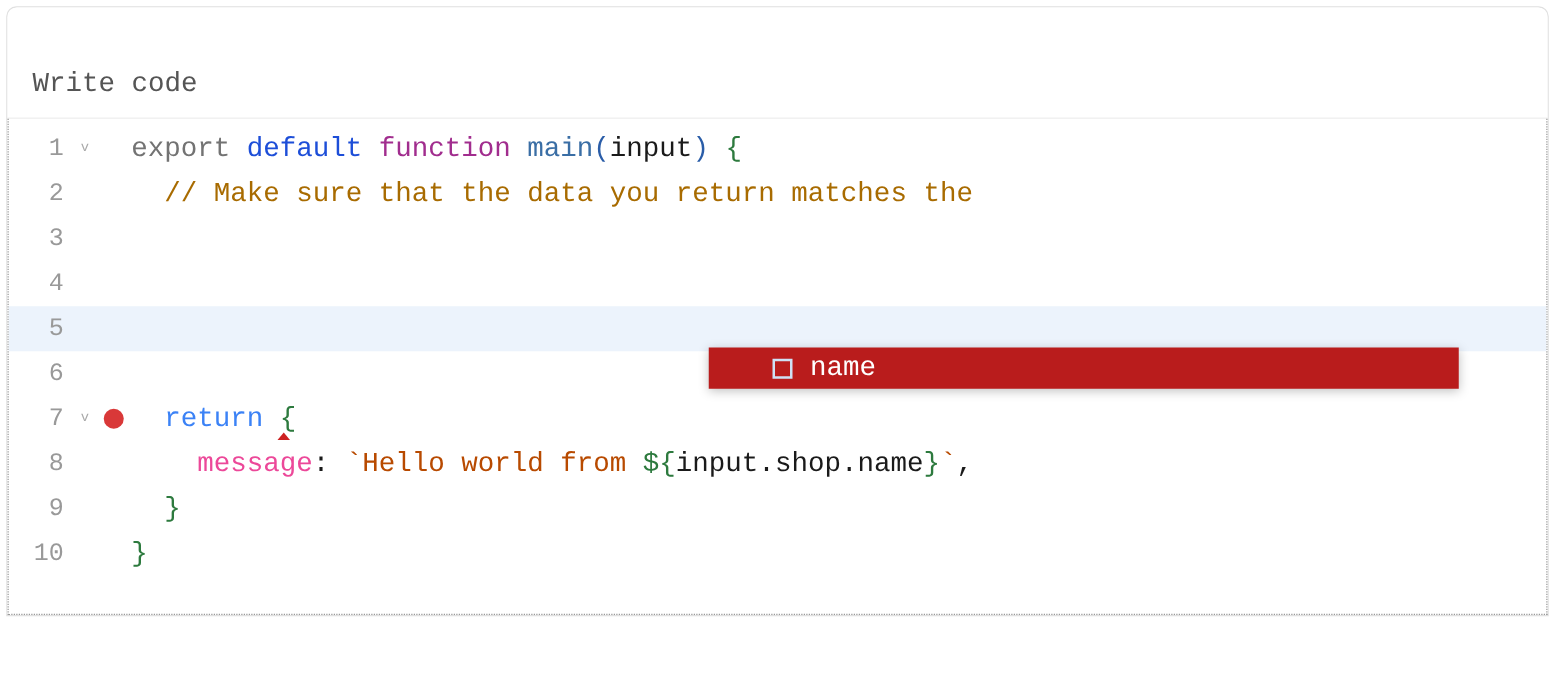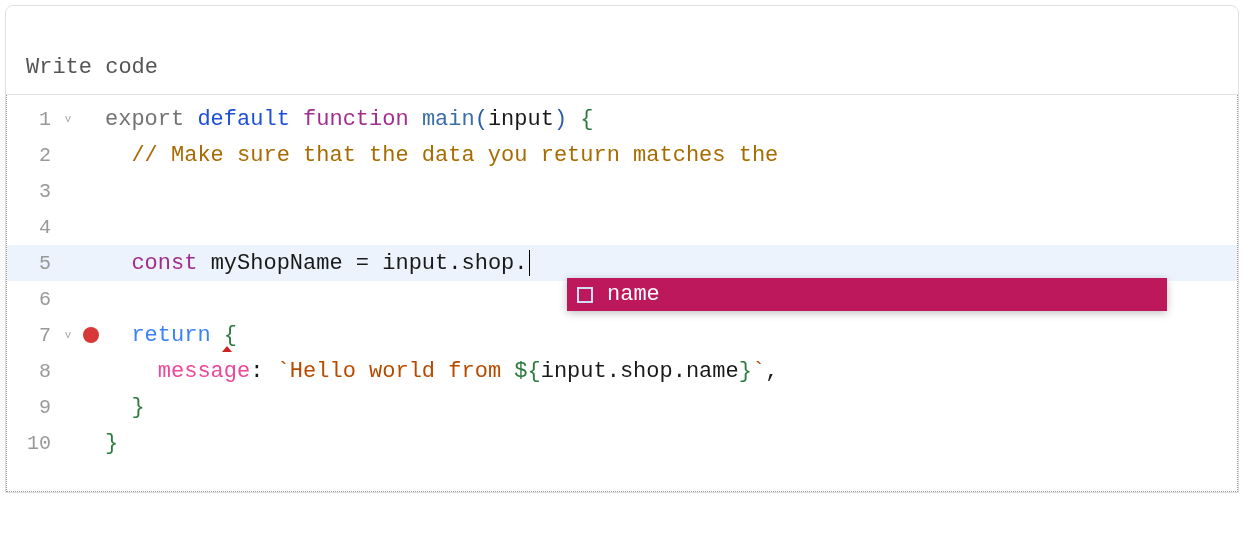--- a/index.html
+++ b/index.html
@@ -114,24 +114,25 @@
       height: 0;
       border-left: 5px solid transparent;
       border-right: 5px solid transparent;
       border-bottom: 6px solid #c22;
     }
     .autocomplete {
       position: absolute;
       left: 560px;
       top: 183px;
       width: 600px;
-      background: #be185d;
+      background: #b91c1c;
       color: #fff;
       z-index: 10;
       box-shadow: 0 2px 8px rgba(0,0,0,0.25);
+      padding-left: 41px;
     }
     .autocomplete-item {
       display: flex;
       align-items: center;
       padding: 4px 10px;
       font-size: 22px;
       font-family: Menlo, Monaco, "Courier New", monospace;
     }
     .ac-icon {
       width: 16px;
@@ -182,21 +183,20 @@
       <div class="gutter">4</div>
       <div class="fold-col"></div>
       <div class="marker-col"></div>
       <div class="code"></div>
     </div>
 
     <div class="line highlighted">
       <div class="gutter">5</div>
       <div class="fold-col"></div>
       <div class="marker-col"></div>
-      <div class="code"><span>  </span><span class="kw-const">const</span><span> </span><span class="identifier">myShopName</span><span> </span><span class="punct">=</span><span> </span><span class="identifier">input</span><span class="punct">.</span><span class="identifier">shop</span><span class="punct">.</span><span class="caret"></span></div>
     </div>
 
     <div class="line">
       <div class="gutter">6</div>
       <div class="fold-col"></div>
       <div class="marker-col"></div>
       <div class="code"></div>
     </div>
 
     <div class="line">

